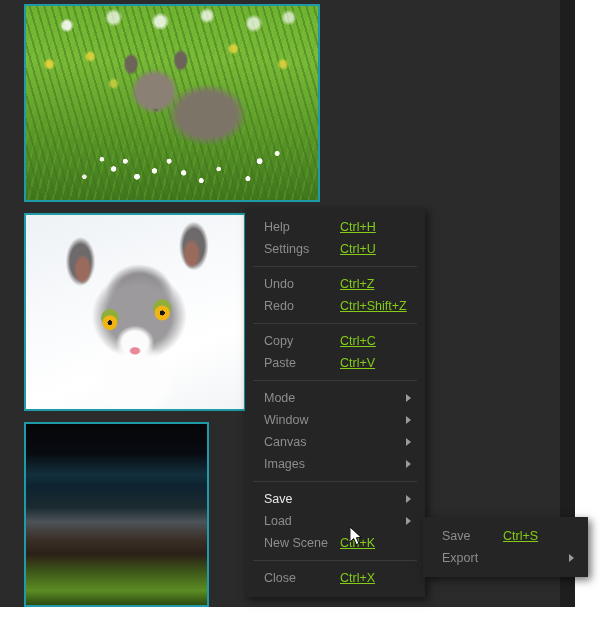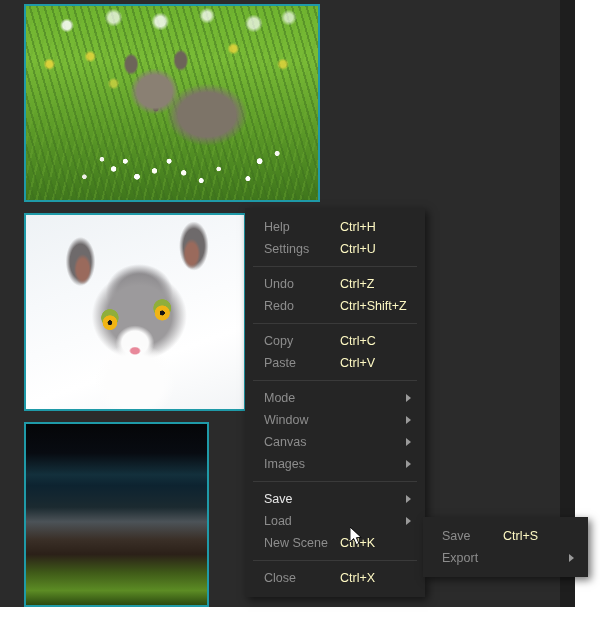--- a/index.html
+++ b/index.html
@@ -158,21 +158,22 @@
     height: 22px;
     padding: 0 10px 0 19px;
     color: #8d8d8d;
     white-space: nowrap;
   }
   .menu-item.active { color: #e8e8e8; }
   .menu-item .label { flex: 0 0 auto; }
   .menu-item .accel {
     position: absolute;
     left: 95px;
-    color: #fef9c3;
+    color: #84cc16;
+    text-decoration: underline;
   }
   #submenu-save .menu-item .accel { left: 80px; }
   .menu-item .arrow {
     position: absolute;
     right: 14px;
     width: 0; height: 0;
     border-left: 5px solid #9a9a9a;
     border-top: 4px solid transparent;
     border-bottom: 4px solid transparent;
   }

